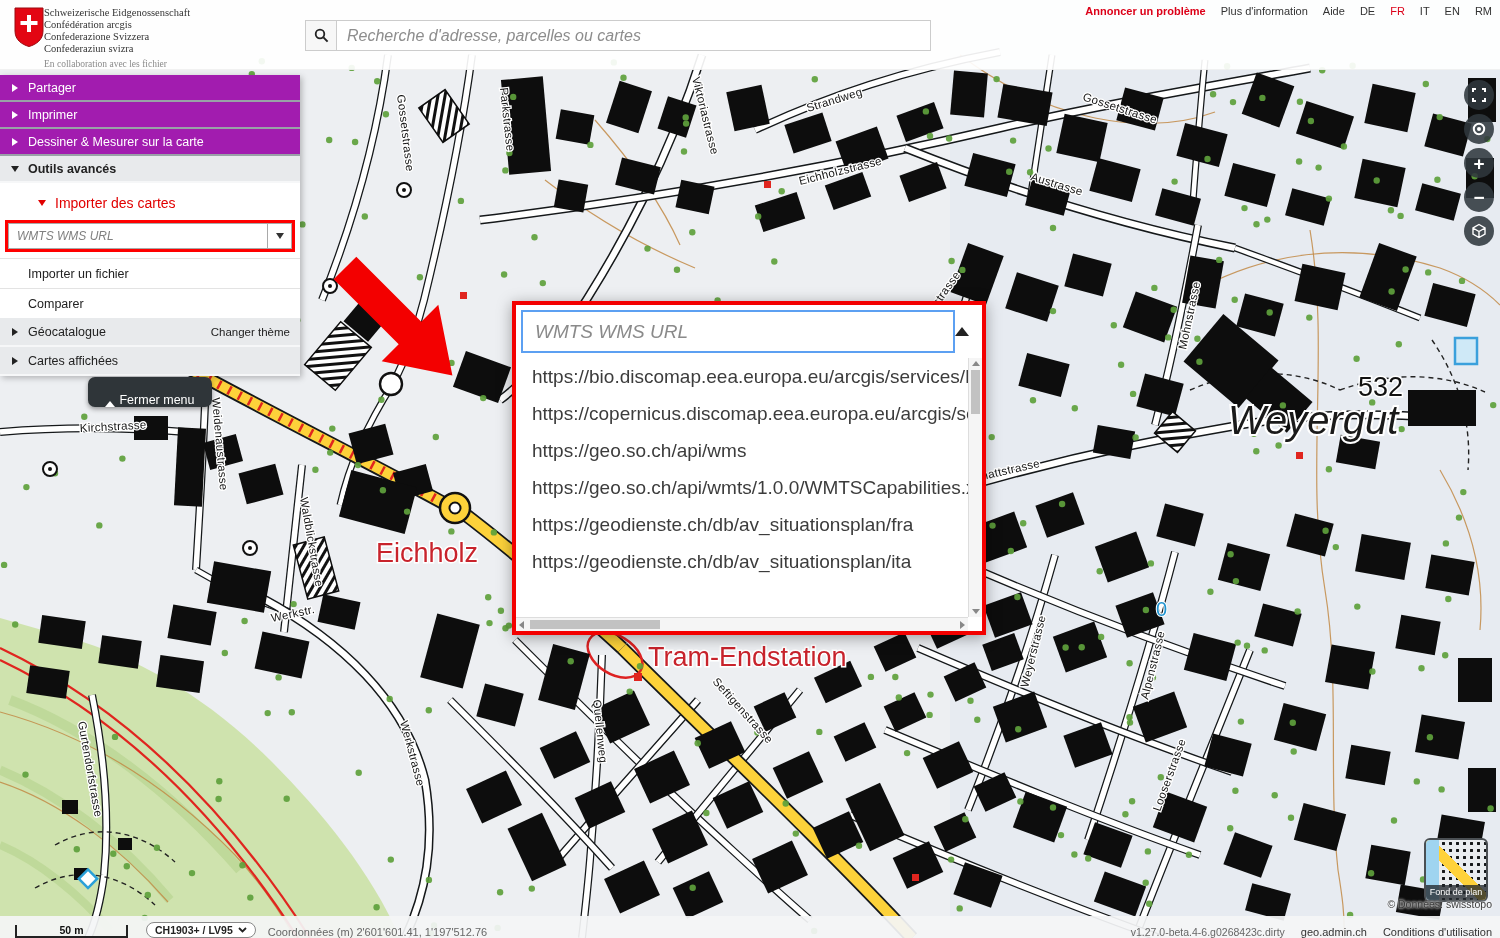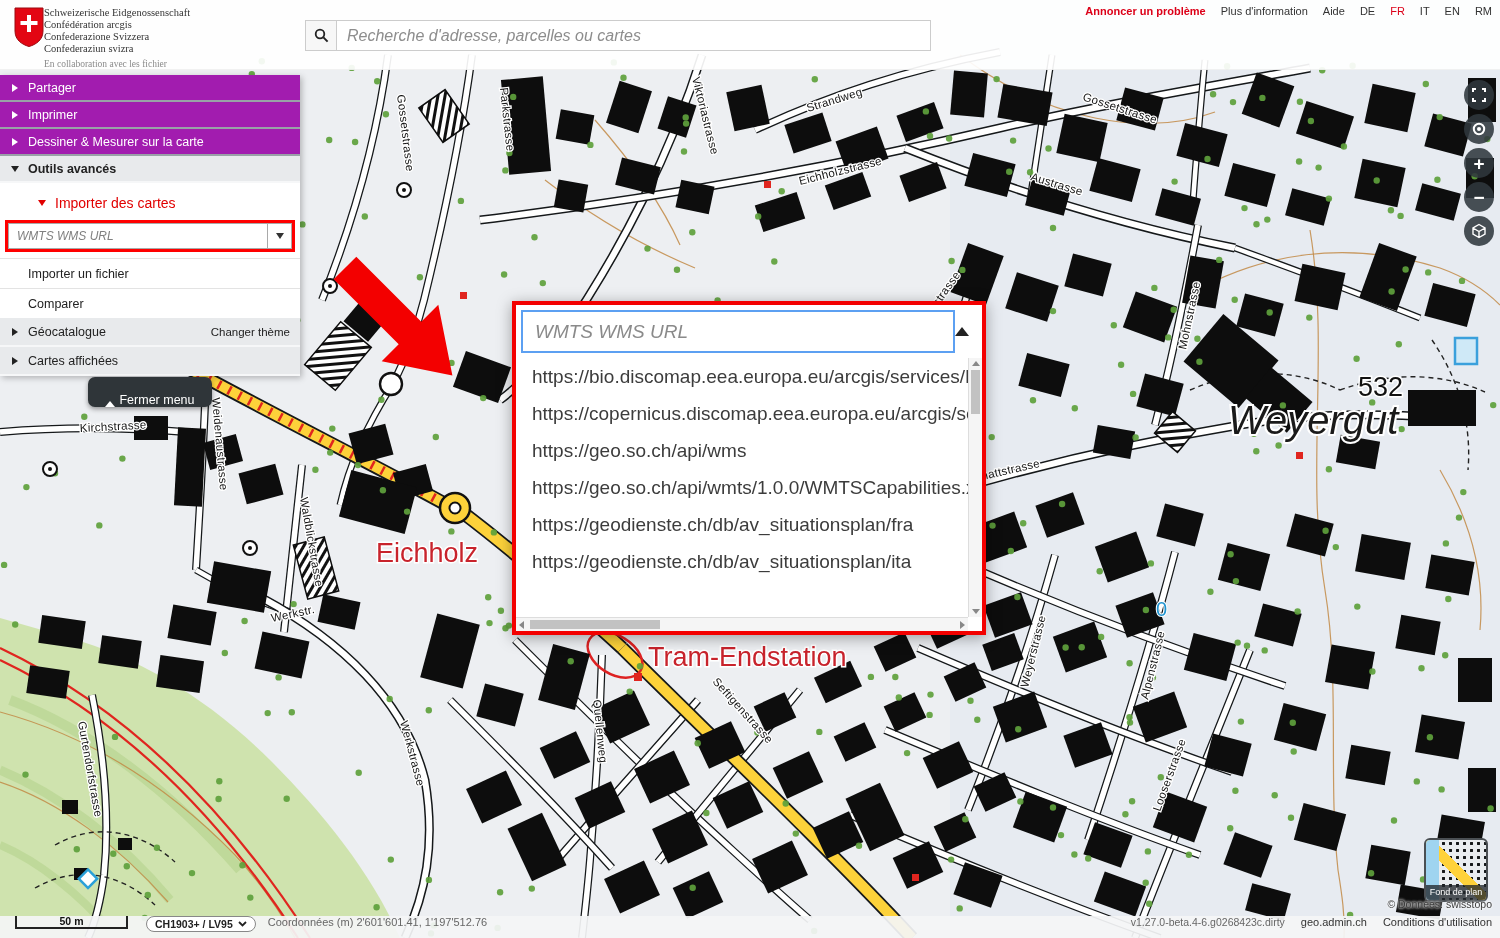--- a/index.html
+++ b/index.html
@@ -61,21 +61,21 @@
   #vscroll .thumb { position:absolute; left:2px; right:2px; top:12px; height:44px; background:#c2c2c2; }
   #hscroll { position:absolute; left:0; right:14px; bottom:0; height:14px; background:#f5f5f5; border-top:1px solid #ddd; }
   #hscroll .thumb { position:absolute; top:2px; bottom:2px; left:14px; width:130px; background:#c2c2c2; }
   .sarr { position:absolute; width:0; height:0; }
 
   
   .ctl { position:absolute; left:1464px; width:30px; height:30px; border-radius:50%; background:rgba(48,56,61,.88); display:flex; align-items:center; justify-content:center; color:#fff; cursor:pointer; }
   .ctl.txt { font-size:19px; font-weight:bold; line-height:1; }
 
   
-  #bottombar { position:absolute; left:0; bottom:0; width:1500px; height:22px; background:rgba(244,245,246,.93); display:flex; align-items:flex-start; font-size:11px; color:#555; }
+  #bottombar { position:absolute; left:0; bottom:0; width:1500px; height:22px; background:rgba(244,245,246,.93); display:flex; align-items:flex-end; font-size:11px; color:#555; }
   #scalebar { width:113px; height:13px; border-left:2px solid #222; border-right:2px solid #222; border-bottom:2px solid #222; margin-left:15px; text-align:center; font-size:10.5px; font-weight:bold; color:#111; line-height:11px; }
   #projpill { margin-left:18px; height:16px; border:1px solid #888; border-radius:9px; background:#fff; padding:0 8px; display:flex; align-items:center; gap:5px; font-size:10.5px; font-weight:bold; color:#222; cursor:pointer; }
   #coords { margin-left:12px; color:#666; }
   #barright { margin-left:auto; display:flex; gap:16px; padding-right:8px; align-items:center; }
   #barright .ver { color:#666; font-size:10.5px; }
   #barright .lnk { color:#333; cursor:pointer; }
 
   
   #basemap { position:absolute; left:1424px; top:838px; width:64px; height:64px; border:2px solid #4a4f53; border-radius:6px; overflow:hidden; cursor:pointer; background:
       linear-gradient(115deg, transparent 12px, rgba(160,210,240,0) 12px),

